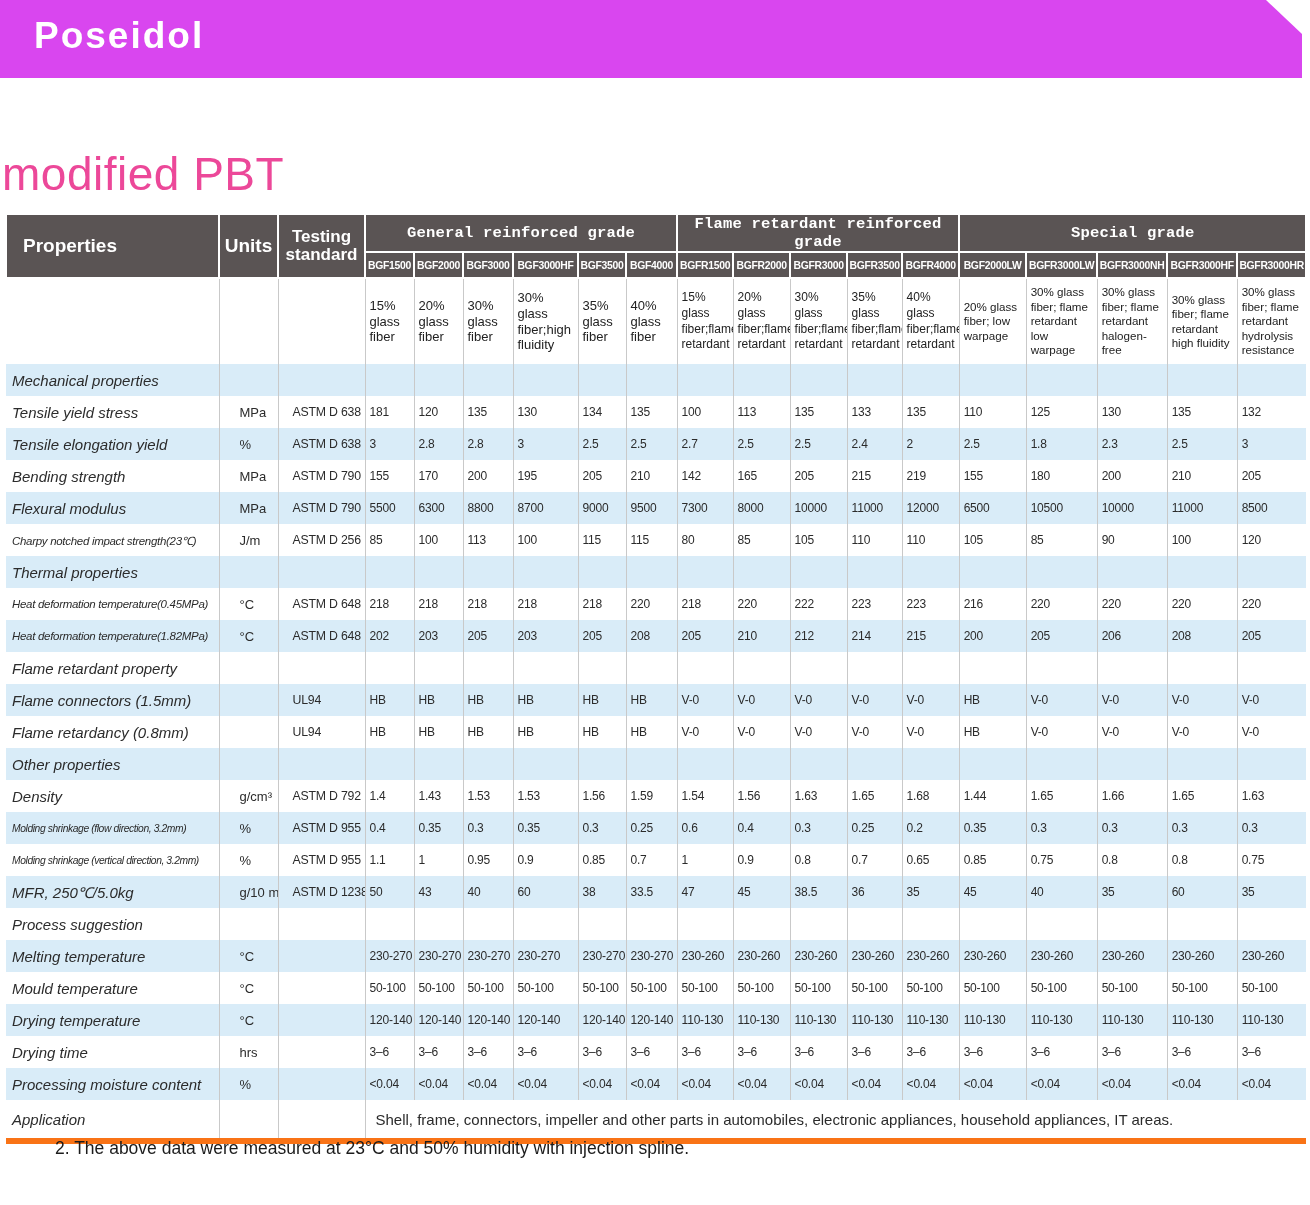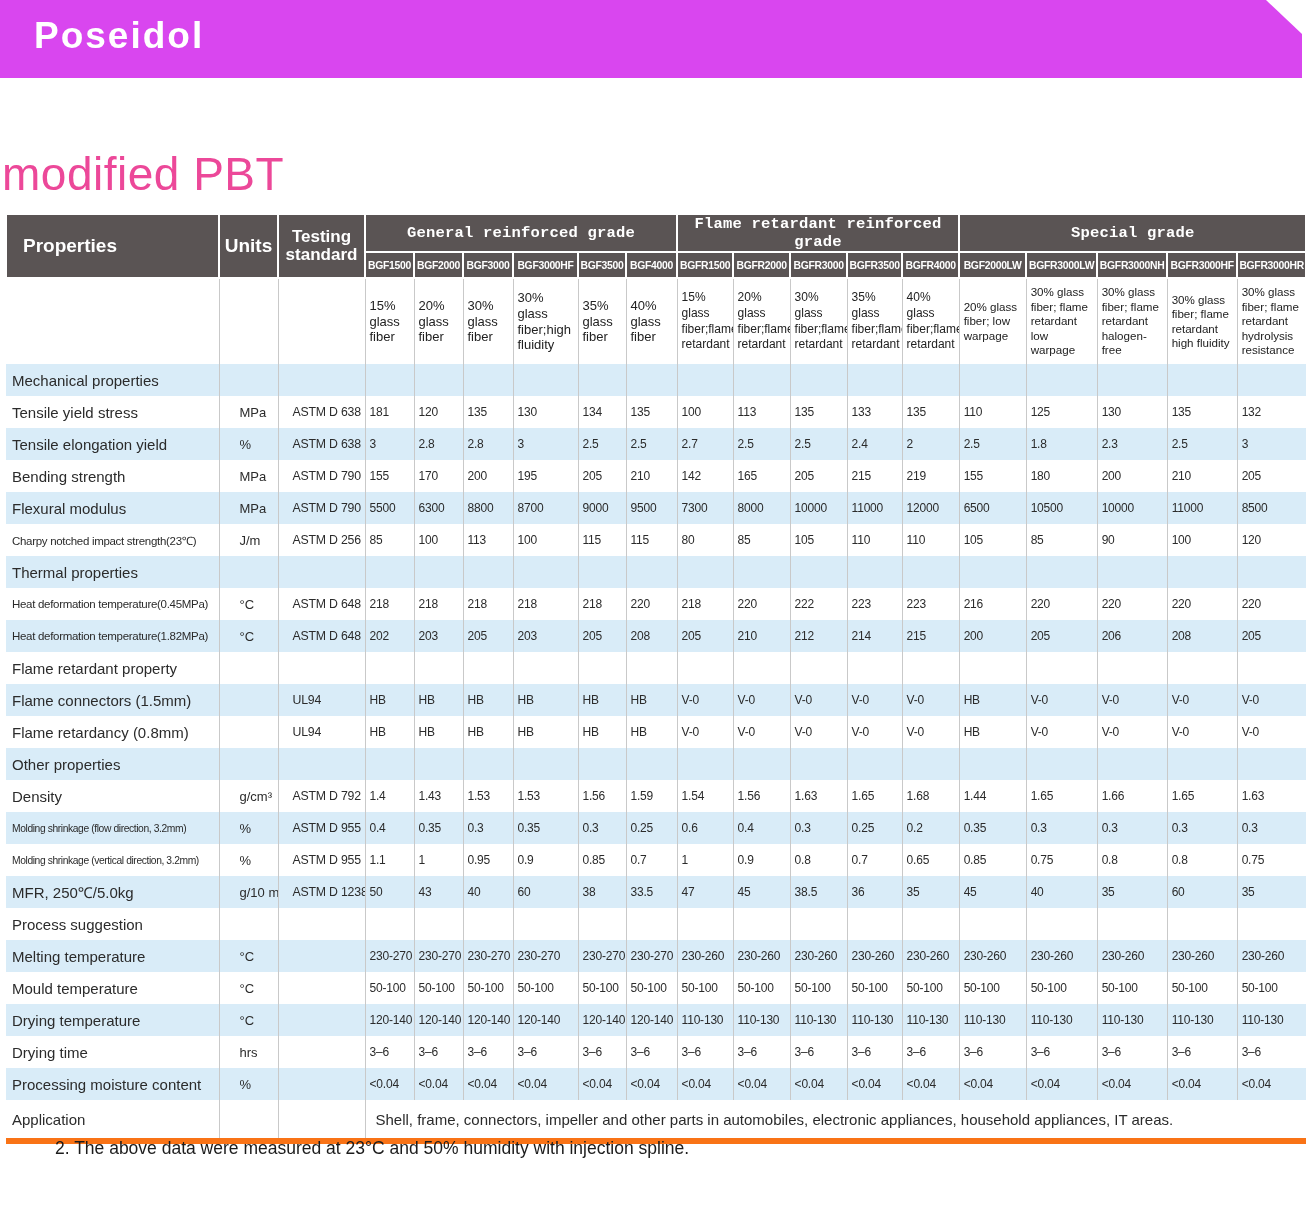--- a/index.html
+++ b/index.html
@@ -27,21 +27,21 @@
   .h-props{text-align:left;padding-left:16px;font-size:19px;}
   .h-units{font-size:19px;}
   .h-std{font-size:17px;line-height:1.05;margin-left:31px;}
   .h-group{font-size:15.5px;height:27px;letter-spacing:0.2px;font-family:Liberation Mono, monospace;}
   .h-grade{font-size:10.4px;height:24px;letter-spacing:-0.3px;white-space:nowrap;}
   tbody tr{height:32px;}
   tbody td{
     border-left:1px solid #c9c9c9;vertical-align:middle;overflow:hidden;
     white-space:nowrap;padding:0;color:#2b2b2b;
   }
-  tbody tr td:first-child{border-left:none;}
+  tbody tr td:first-child{border-left:none;font-style:italic;}
   tr.blue{background:#d9ecf8;}
   tr.white{background:#ffffff;}
   tr.desc-row{background:#ffffff;height:86px;}
   .c-desc{font-size:13px;line-height:1.22;padding:3px 1px 3px 4px;white-space:normal;color:#222;}
   .c-desc.g1{font-size:12px;line-height:1.3;}
   .c-desc.g2{font-size:11.6px;line-height:1.25;}
   .c-prop{font-size:15px;padding-left:6px;}
   .c-prop.small{font-size:11.5px;letter-spacing:-0.3px;}
   .c-prop.xsmall{font-size:10.3px;letter-spacing:-0.4px;}
   .c-unit{font-size:13px;padding-left:20px;}

